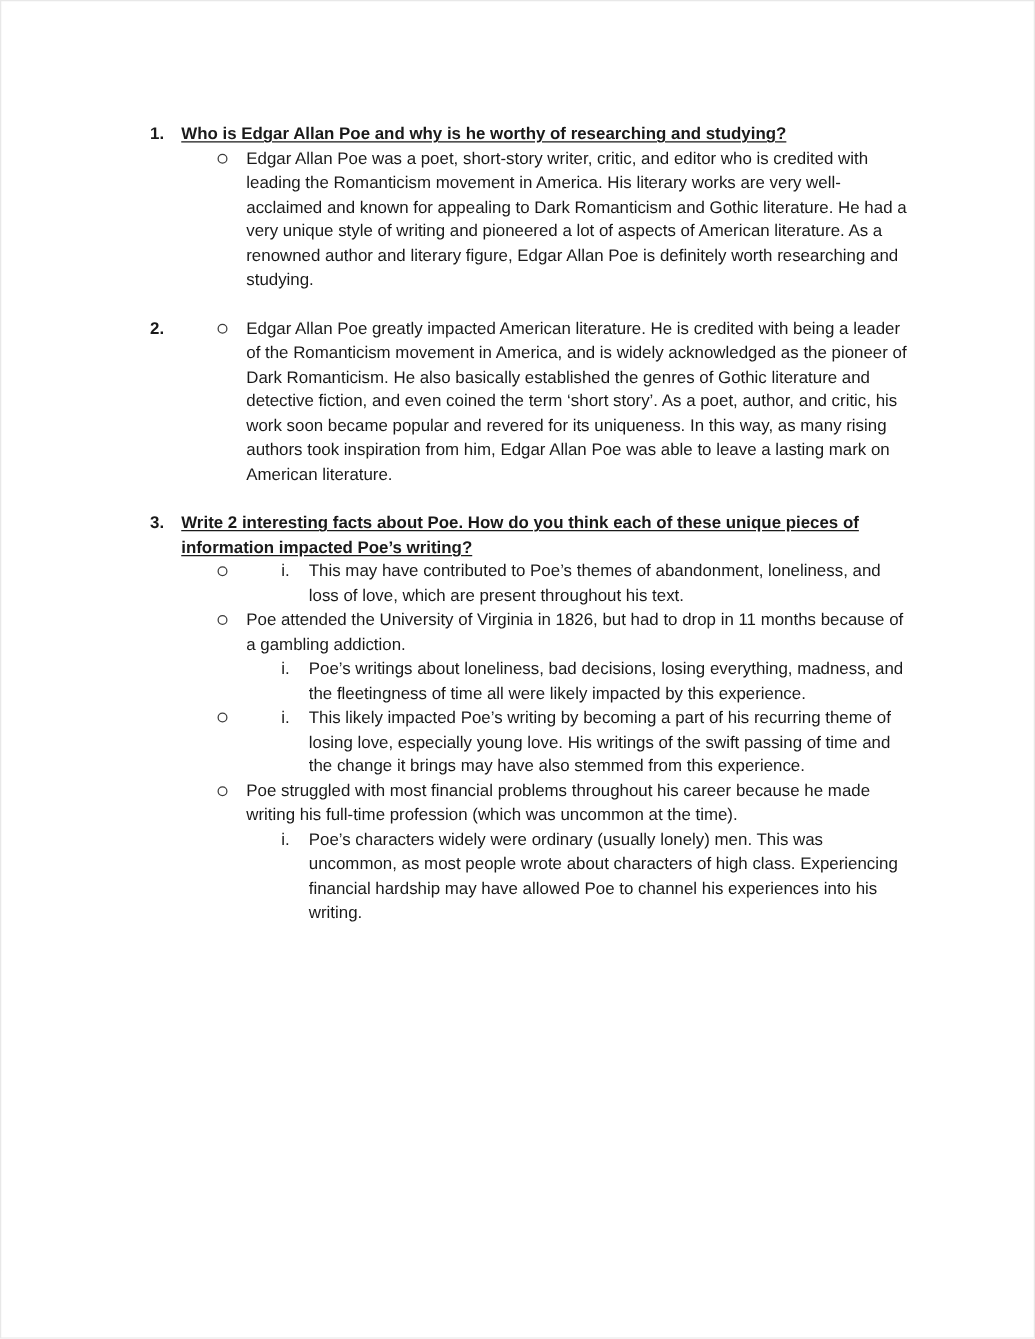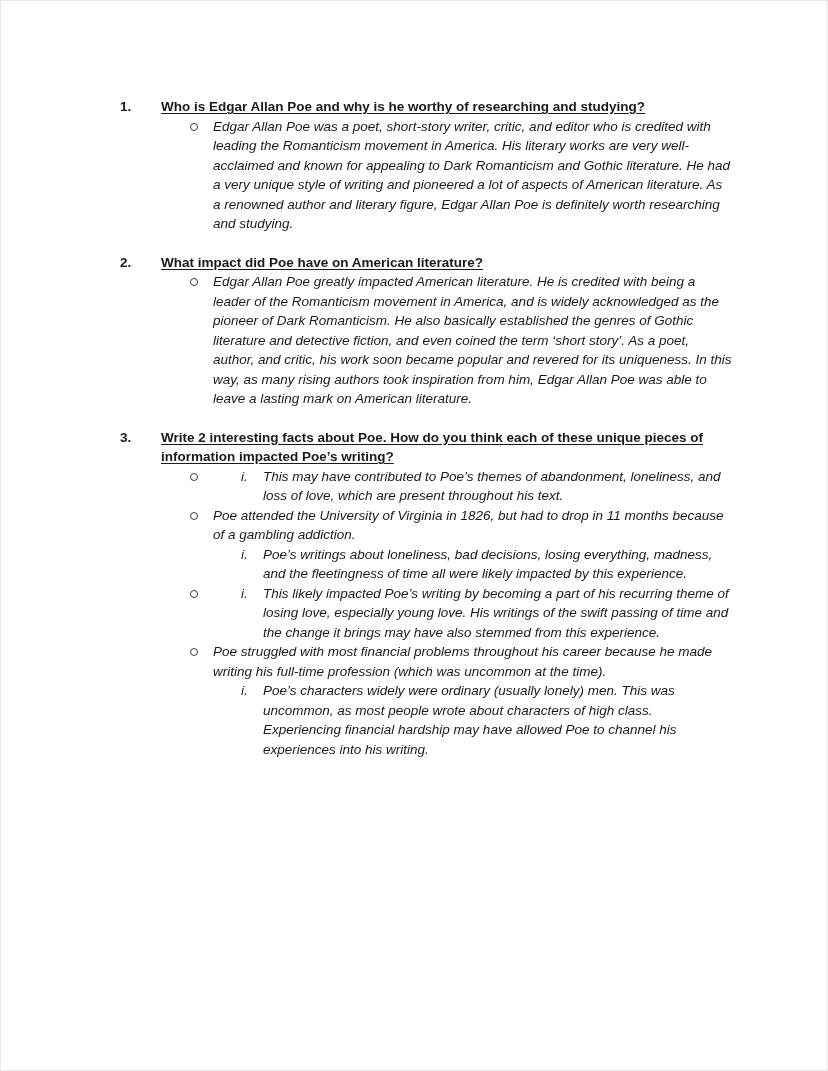--- a/index.html
+++ b/index.html
@@ -31,30 +31,28 @@
     margin-bottom: 19px;
   }
   .q-num {
     flex: 0 0 25px;
     width: 25px;
     font-weight: 700;
   }
   .q-body {
     flex: 1 1 auto;
     min-width: 0;
-    margin-left: 16px;
   }
   .q-title {
     font-weight: 700;
     text-decoration: underline;
     text-underline-offset: 2px;
   }
   .bullet {
     display: flex;
-    font-style: italic;
   }
   .b-marker {
     flex: 0 0 52px;
     width: 52px;
     box-sizing: border-box;
     padding-left: 29px;
   }
   .circle {
     display: inline-block;
     width: 6px;
@@ -95,21 +93,20 @@
             <span class="b-marker"><span class="circle"></span></span>
             <div class="b-body">
               <div class="b-text">Edgar Allan Poe was a poet, short-story writer, critic, and editor who is credited with leading the Romanticism movement in America. His literary works are very well-acclaimed and known for appealing to Dark Romanticism and Gothic literature. He had a very unique style of writing and pioneered a lot of aspects of American literature. As a renowned author and literary figure, Edgar Allan Poe is definitely worth researching and studying.</div>
             </div>
           </div>
         </div>
       </div>
       <div class="question">
         <span class="q-num">2.</span>
         <div class="q-body">
-          <div class="q-title">What impact did Poe have on American literature?</div>
           <div class="bullet">
             <span class="b-marker"><span class="circle"></span></span>
             <div class="b-body">
               <div class="b-text">Edgar Allan Poe greatly impacted American literature. He is credited with being a leader of the Romanticism movement in America, and is widely acknowledged as the pioneer of Dark Romanticism. He also basically established the genres of Gothic literature and detective fiction, and even coined the term ‘short story’. As a poet, author, and critic, his work soon became popular and revered for its uniqueness. In this way, as many rising authors took inspiration from him, Edgar Allan Poe was able to leave a lasting mark on American literature.</div>
             </div>
           </div>
         </div>
       </div>
       <div class="question">
         <span class="q-num">3.</span>

